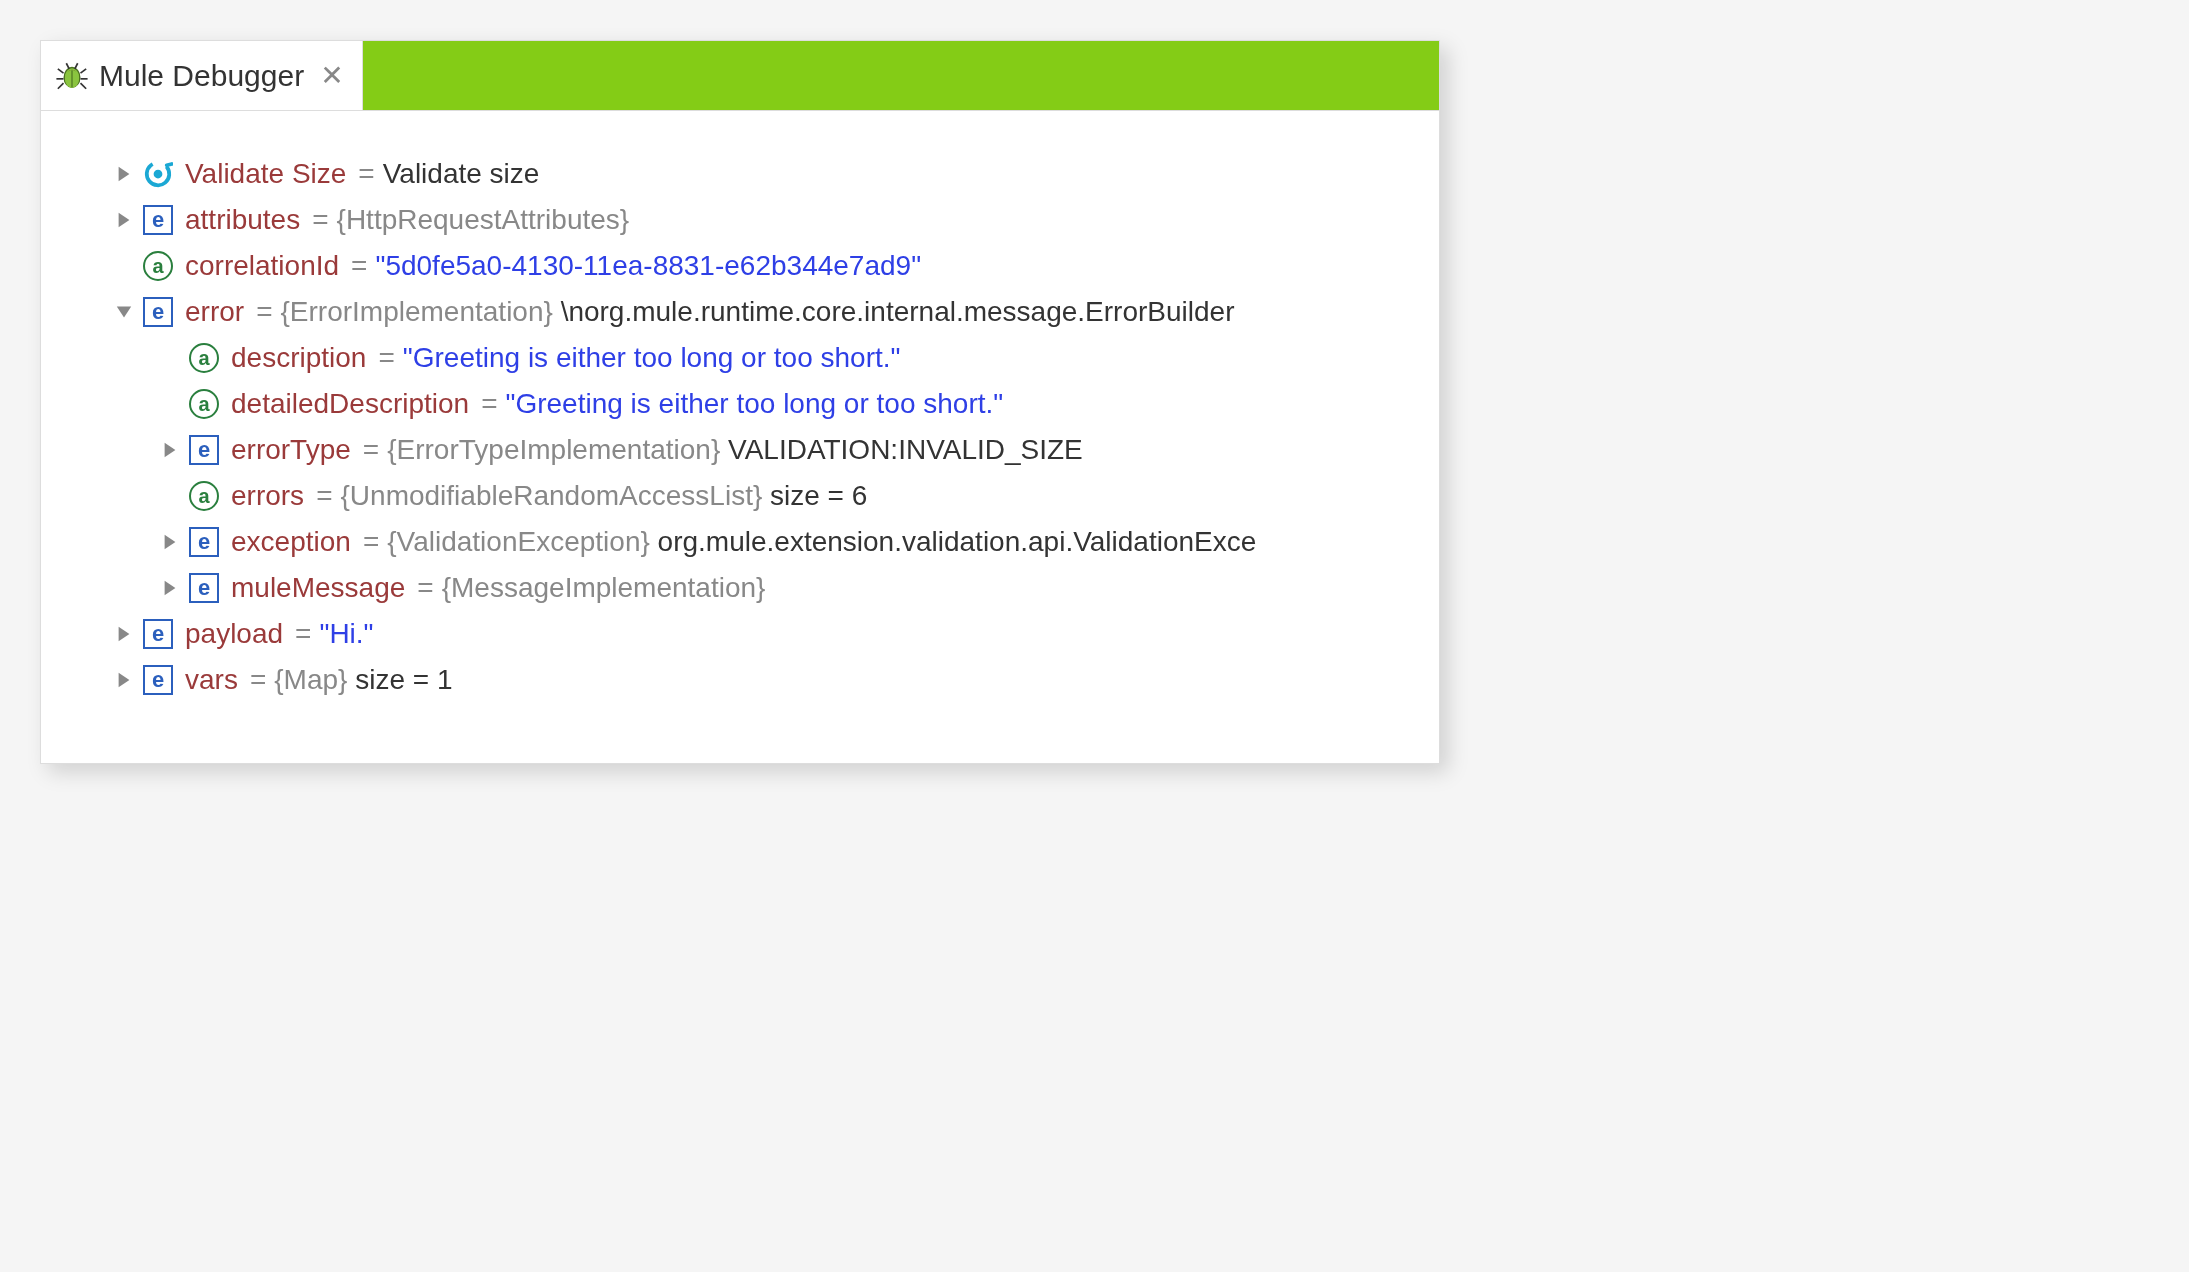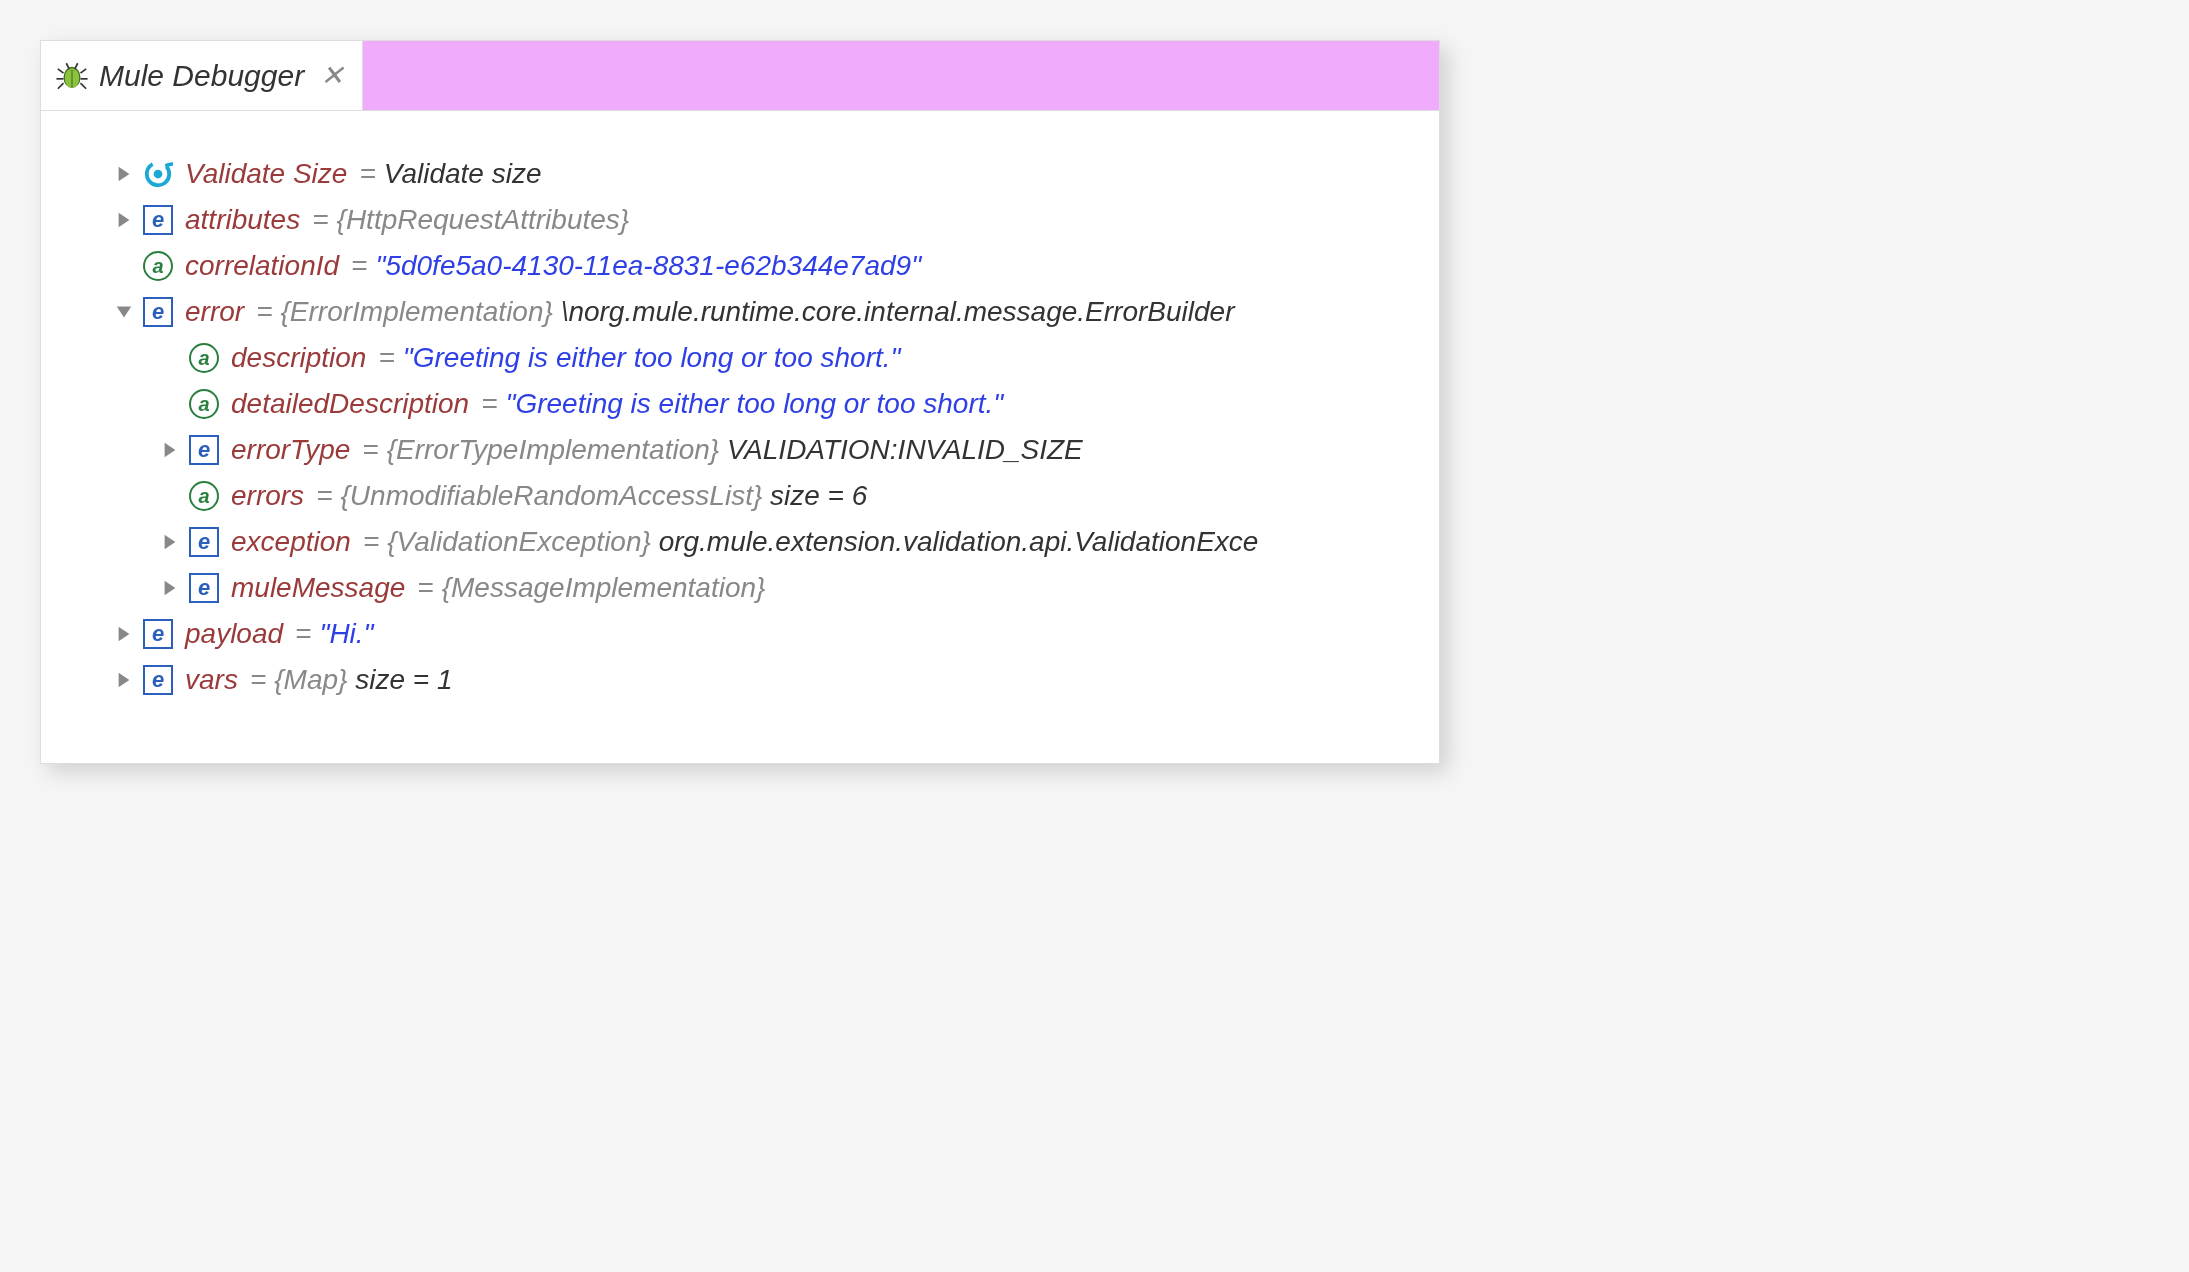--- a/index.html
+++ b/index.html
@@ -15,25 +15,24 @@
     }
     .panel {
       background: #fff;
       border: 1px solid #ddd;
       box-shadow: 8px 8px 20px rgba(0,0,0,0.15);
       overflow: hidden;
       width: 1400px;
     }
     .tab-bar {
       display: flex;
-      background: #f0abfc;
+      background: #84cc16;
       border-bottom: 1px solid #ddd;
       height: 70px;
       align-items: stretch;
-      font-style: italic;
     }
     .tab {
       display: flex;
       align-items: center;
       padding: 0 12px 0 14px;
       background: #fff;
       border-right: 1px solid #ddd;
       gap: 10px;
     }
     .tab-title {
@@ -55,21 +54,20 @@
       padding: 40px 0 60px 70px;
       background: #fff;
       overflow: hidden;
       white-space: nowrap;
     }
     .tree-row {
       display: flex;
       align-items: center;
       height: 46px;
       gap: 0;
-      font-style: italic;
     }
     .indent-0 { padding-left: 0px; }
     .indent-1 { padding-left: 46px; }
     .arrow {
       width: 26px;
       height: 26px;
       display: inline-flex;
       align-items: center;
       justify-content: center;
       margin-right: 6px;

